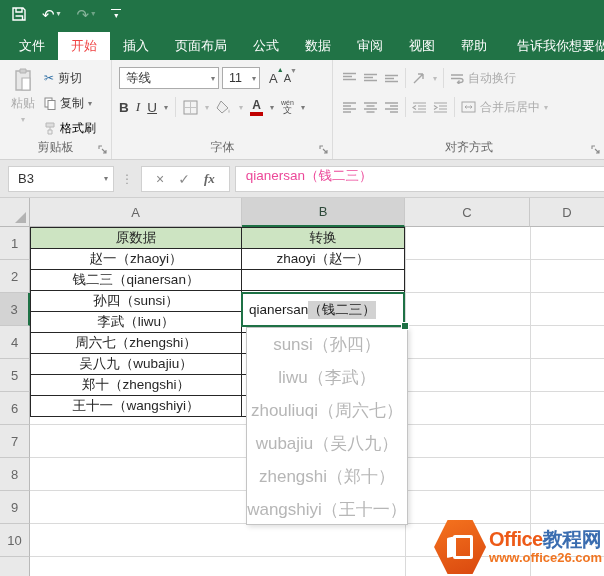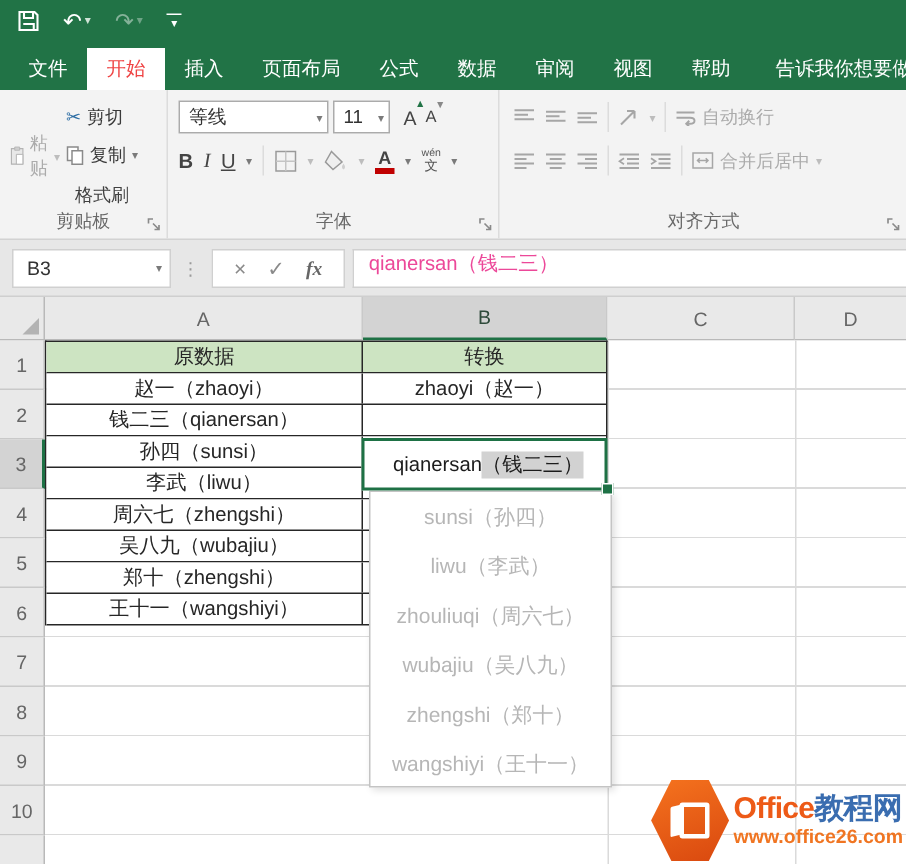--- a/index.html
+++ b/index.html
@@ -27,24 +27,24 @@
     font-size:13px; white-space:nowrap; overflow:hidden; flex:1; }
   
   .ribbon { position:absolute; left:0; top:60px; right:0; height:100px; background:#f3f3f3;
     border-bottom:1px solid #d2d2d2; font-size:12px; color:#333; }
   .rgroup { position:absolute; top:0; height:100%; border-right:1px solid #dcdcdc; }
   .rgroup-label { position:absolute; bottom:3px; left:0; right:0; text-align:center;
     font-size:12px; color:#696969; }
   .launcher { position:absolute; right:3px; bottom:4px; }
   .g-clip { left:0; width:112px; }
   .paste-btn { position:absolute; left:6px; top:8px; width:34px; height:72px;
-    display:flex; flex-direction:row; align-items:center; gap:3px; color:#ababab; }
+    display:flex; flex-direction:column; align-items:center; gap:3px; color:#ababab; }
   .clip-items { position:absolute; left:44px; top:8px; display:flex; flex-direction:column; gap:5px; }
   .small-btn { display:flex; align-items:center; gap:4px; font-size:12px; color:#3a3a3a; height:20px; }
-  .small-btn.disabled { color:#404040;flex-direction:column; }
+  .small-btn.disabled { color:#000000; }
   .dd-dark { font-size:8px; color:#7a7a7a; }
   .g-font { left:113px; width:220px; }
   .combo { height:22px; background:#fff; border:1px solid #ababab; display:flex;
     align-items:center; font-size:12.5px; color:#333; padding-left:6px; }
   .combo .dd-dark { margin-left:auto; padding:0 3px; }
   .font-row1 { position:absolute; left:6px; top:7px; display:flex; gap:3px; align-items:center; }
   .font-row2 { position:absolute; left:6px; top:36px; display:flex; gap:7px; align-items:center; height:22px; }
   .fmt { font-size:13.5px; color:#444; }
   .fmt.b { font-weight:bold; }
   .fmt.i { font-style:italic; font-family:"Liberation Serif", serif; }
@@ -99,29 +99,29 @@
   .dtable { position:absolute; left:0; top:0; width:375px;
     border:1px solid #262626; border-bottom:none; }
   .trow { display:flex; height:21px; border-bottom:1px solid #262626; background:#fff; }
   .ca { width:211px; border-right:1px solid #262626; display:flex; align-items:center;
     justify-content:center; font-size:13.5px; color:#262626; }
   .cb { flex:1; display:flex; align-items:center; justify-content:center; font-size:13.5px; color:#262626; }
   .trow.hdr .ca, .trow.hdr .cb { background:#cde4c2; }
   
   .b3 { position:absolute; left:211px; top:65px; width:164px; height:35px;
     border:2px solid #1e7145; background:#fff; display:flex; align-items:center;
-    padding-left:19px; font-size:13.5px; color:#1c1c1c; z-index:6; }
+    padding-left:6px; font-size:13.5px; color:#1c1c1c; z-index:6; }
   .b3 .selmark { background:#d2d2d2; }
   .fill-handle { position:absolute; left:371px; top:95px; width:8px; height:8px;
     background:#1e7145; border:1px solid #fff; z-index:8; }
   
   .preview { position:absolute; left:216px; top:100px; width:162px; height:198px;
     background:#fff; border:1px solid #c4c4c4; box-shadow:2px 2px 5px rgba(0,0,0,.13); z-index:5; }
   .prow { height:33px; display:flex; align-items:center; justify-content:center;
-    font-size:14px; color:#b6b6b6; }
+    font-size:17px; color:#b6b6b6; }
   
   .wm { position:absolute; right:2px; bottom:2px; display:flex; align-items:center; z-index:40; }
   .hex { width:52px; height:54px; background:linear-gradient(160deg,#f5731e,#d9480f);
     clip-path:polygon(26% 0, 74% 0, 100% 50%, 74% 100%, 26% 100%, 0 50%);
     position:relative; flex:none; }
   .hex .doc { position:absolute; left:19px; top:15px; width:20px; height:24px;
     border:3px solid #fff; border-radius:2px; }
   .hex .fold { position:absolute; left:13px; top:17px; width:9px; height:20px;
     background:#fff; transform:skewY(-14deg); border-radius:1px; }
   .wm-text { margin-left:3px; line-height:1.05; }

